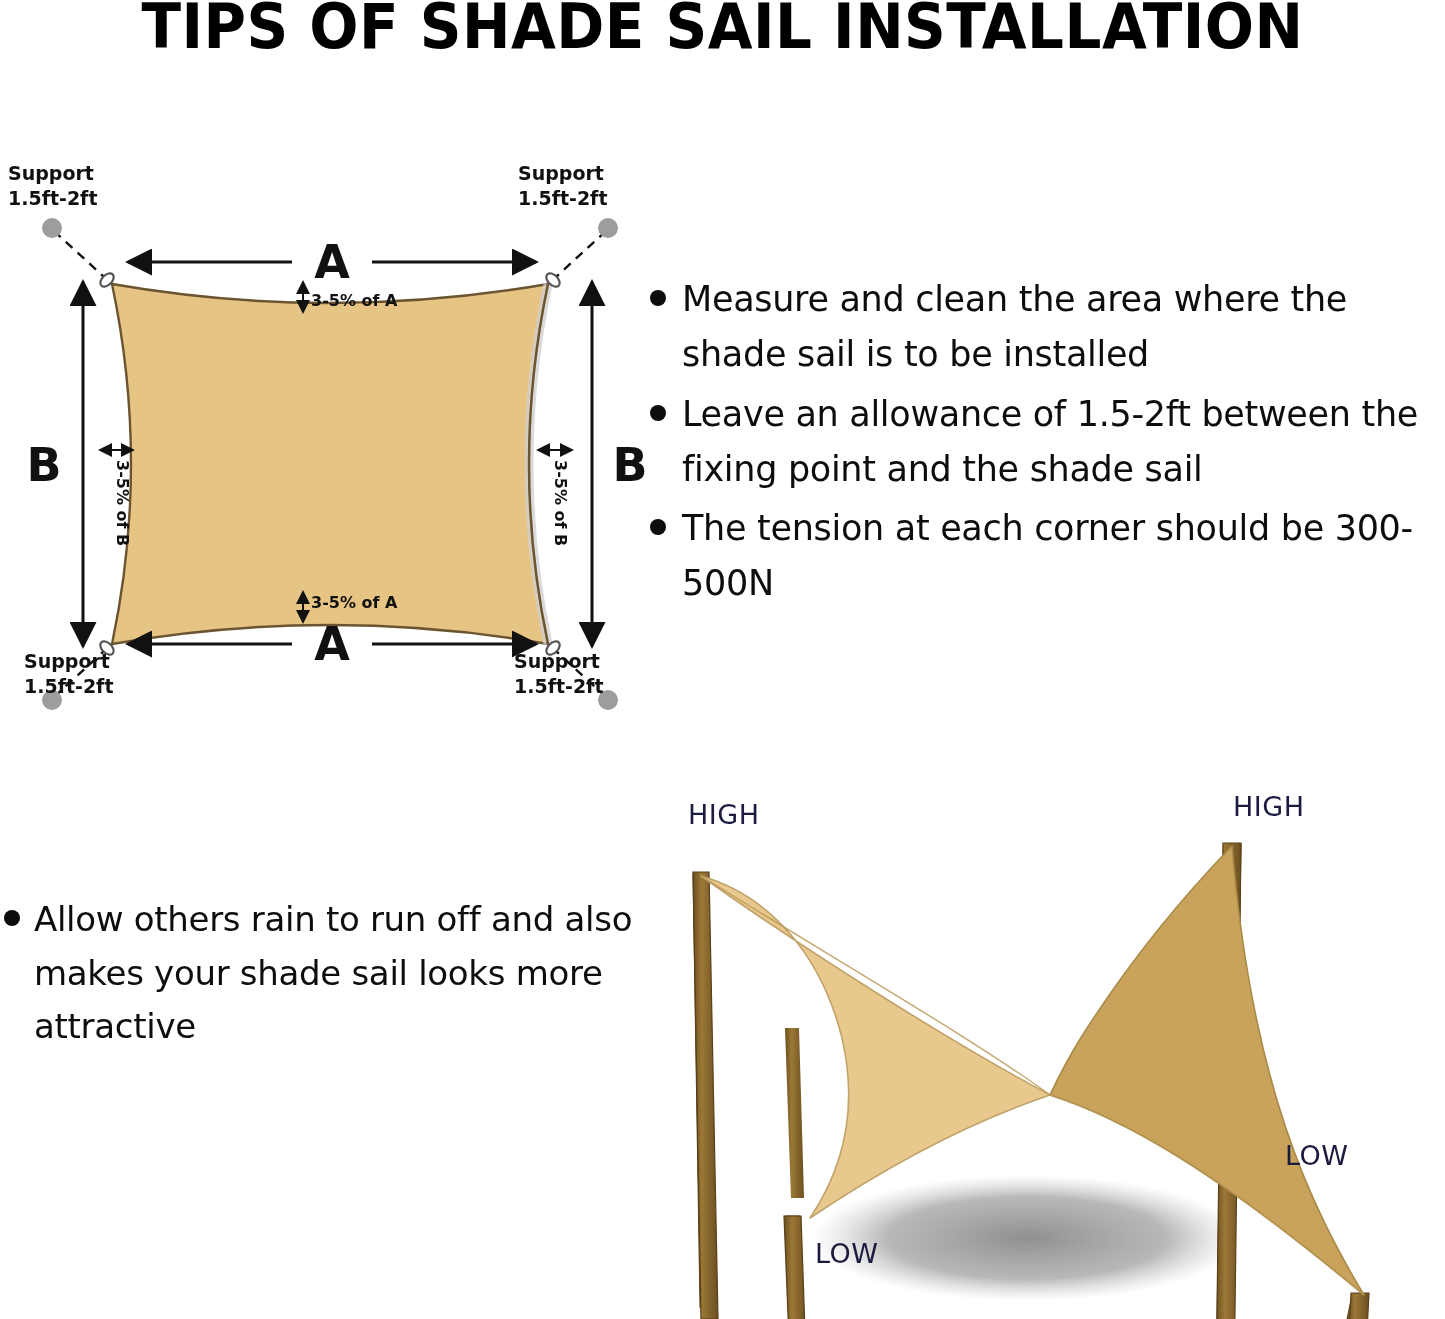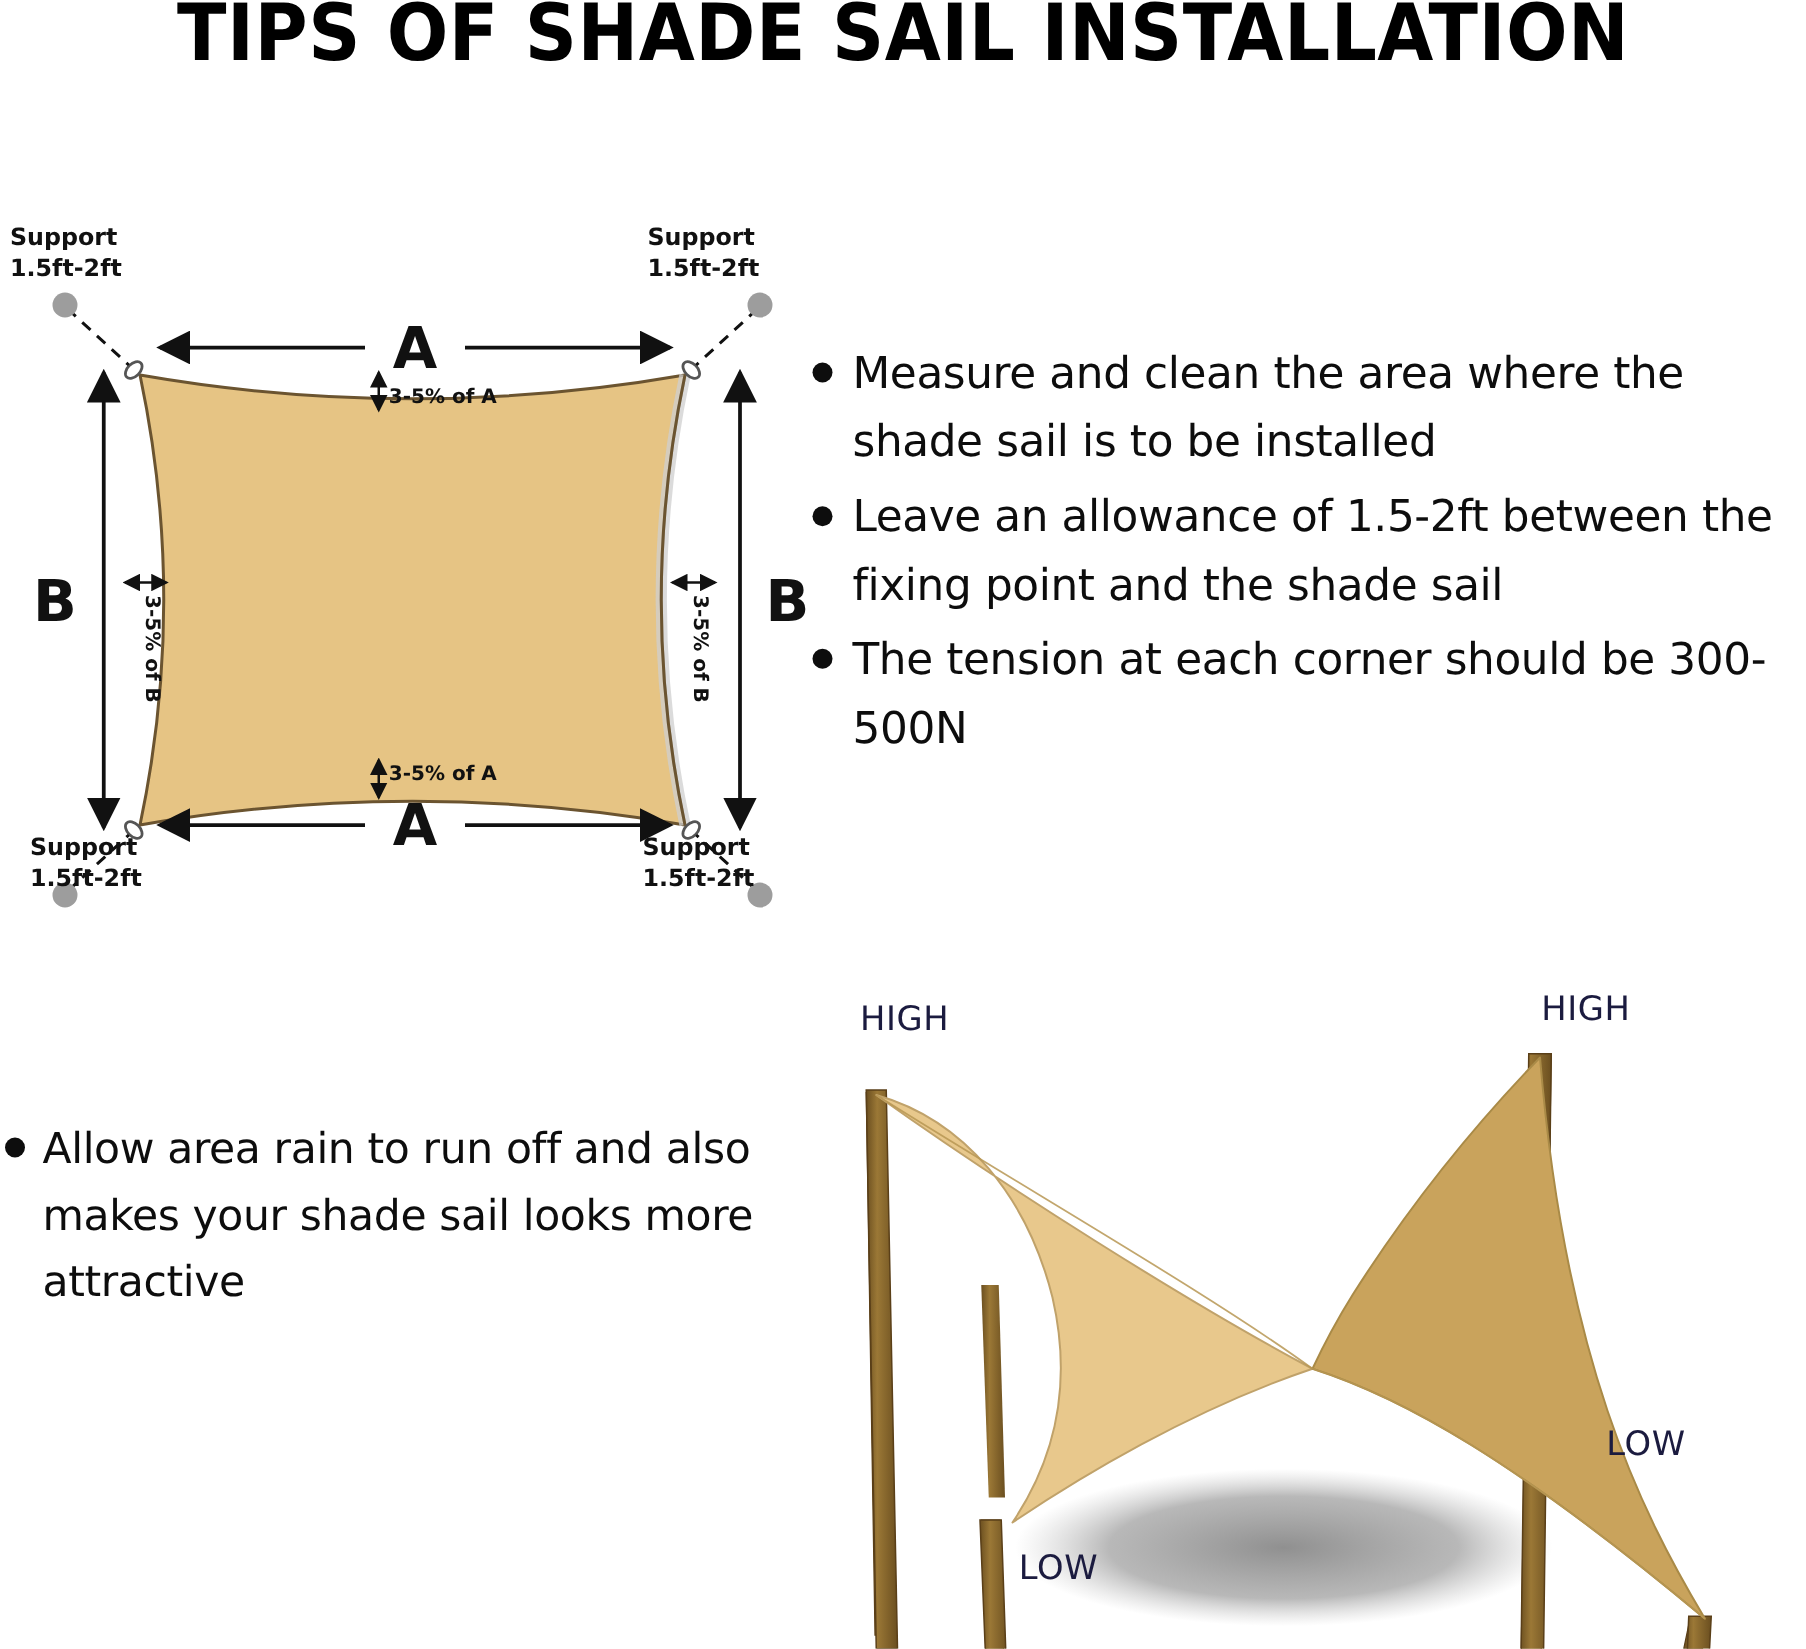--- a/index.html
+++ b/index.html
@@ -28,21 +28,21 @@
     color: #000000;
     transform: scaleX(0.92);
     transform-origin: center top;
     white-space: nowrap;
     line-height: 1.05;
   }
 
   
   #rect-diagram {
     position: absolute;
-    left: 0; top: 170px;
+    left: 0; top: 154px;
     width: 660px; height: 560px;
   }
   #rect-diagram svg { display: block; }
 
   .diag-text {
     font-family: "DejaVu Sans", "Liberation Sans", sans-serif;
     fill: #111111;
   }
   .support-label {
     font-size: 19px;
@@ -234,21 +234,21 @@
   </div>
   <div class="bullet-row">
     <span class="bullet-dot"></span>
     <span class="bullet-text">The tension at each corner should be 300-500N</span>
   </div>
 </div>
 
 <div id="tips-bottom">
   <div class="bullet-row">
     <span class="bullet-dot"></span>
-    <span class="bullet-text">Allow area rain to run off and also makes your shade sail looks more attractive</span>
+    <span class="bullet-text">Allow others rain to run off and also makes your shade sail looks more attractive</span>
   </div>
 </div>
 
 <div id="hyper-illustration">
   <svg width="765" height="531" viewBox="0 0 765 531" xmlns="http://www.w3.org/2000/svg">
     <defs>
       <linearGradient id="poleGrad" x1="0" y1="0" x2="1" y2="0">
         <stop offset="0%" stop-color="#6b4f20"></stop>
         <stop offset="35%" stop-color="#9b7836"></stop>
         <stop offset="100%" stop-color="#6b4f20"></stop>

